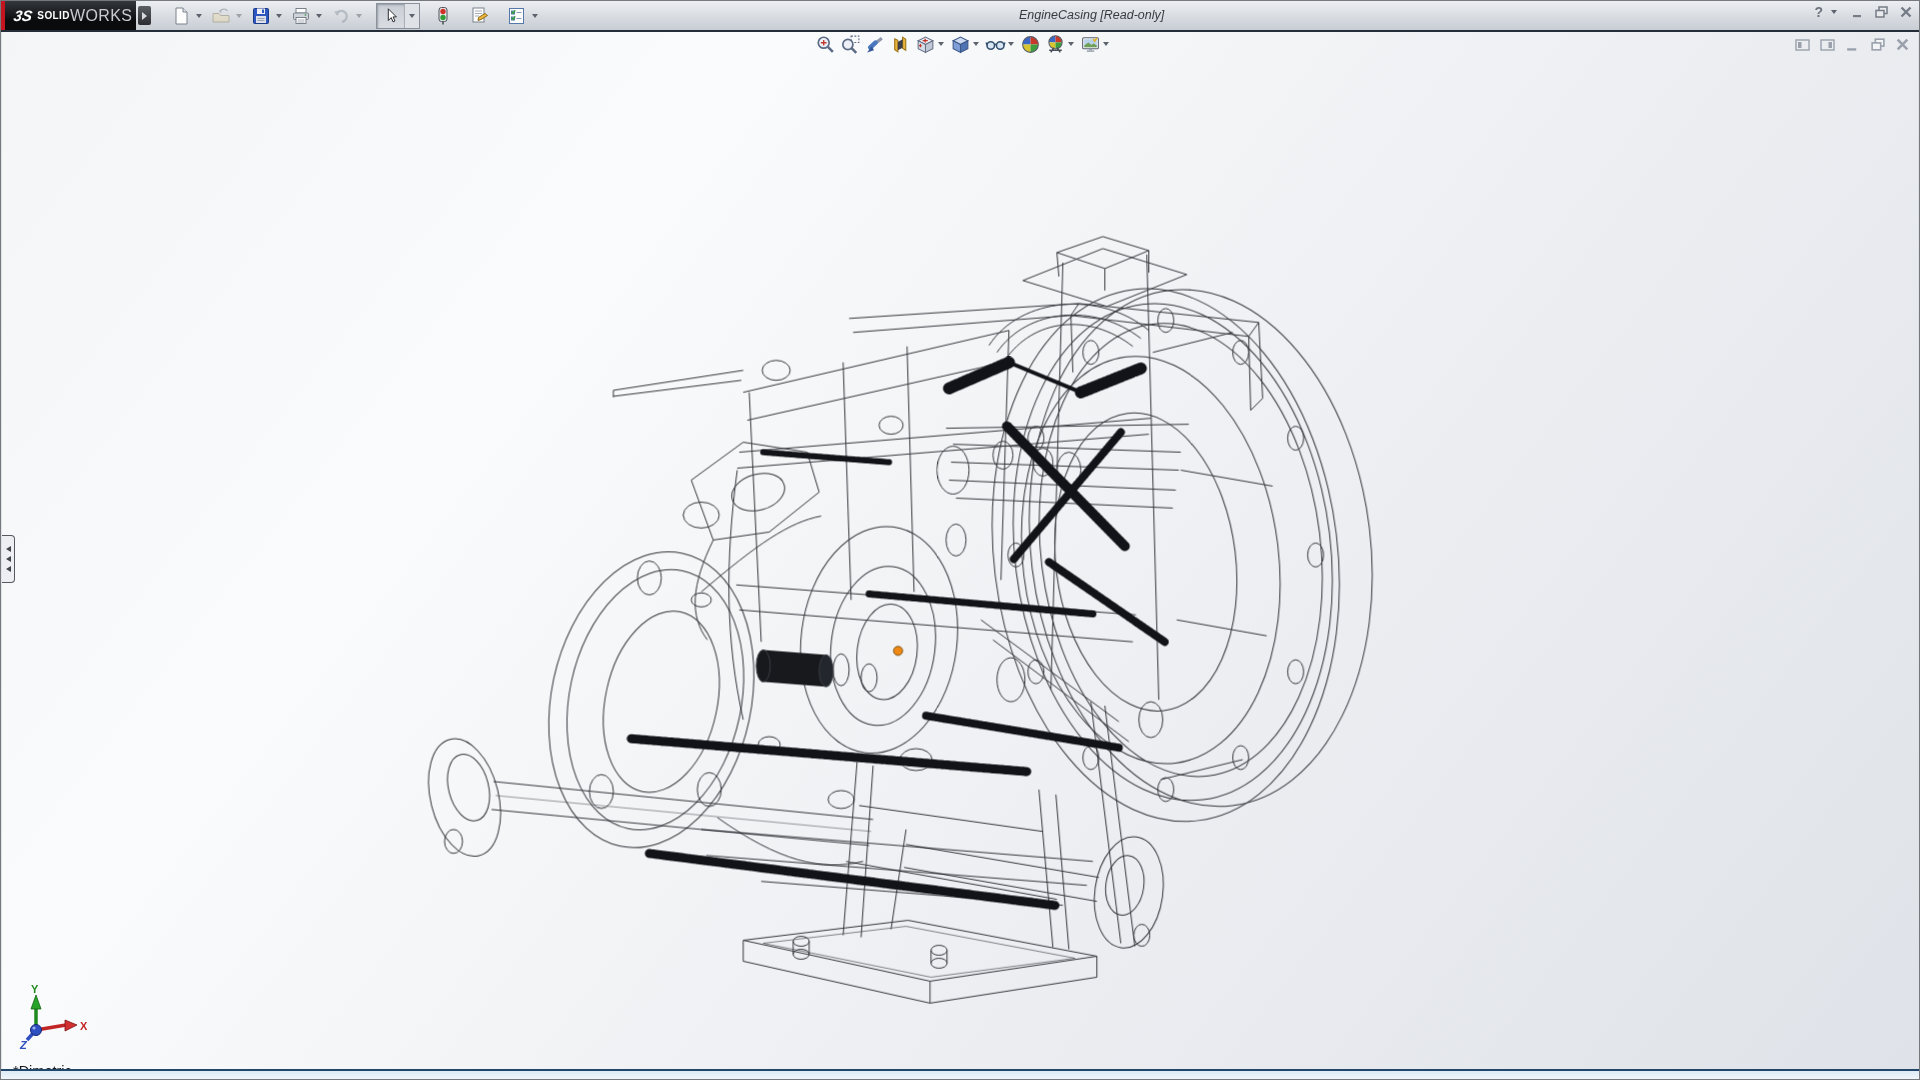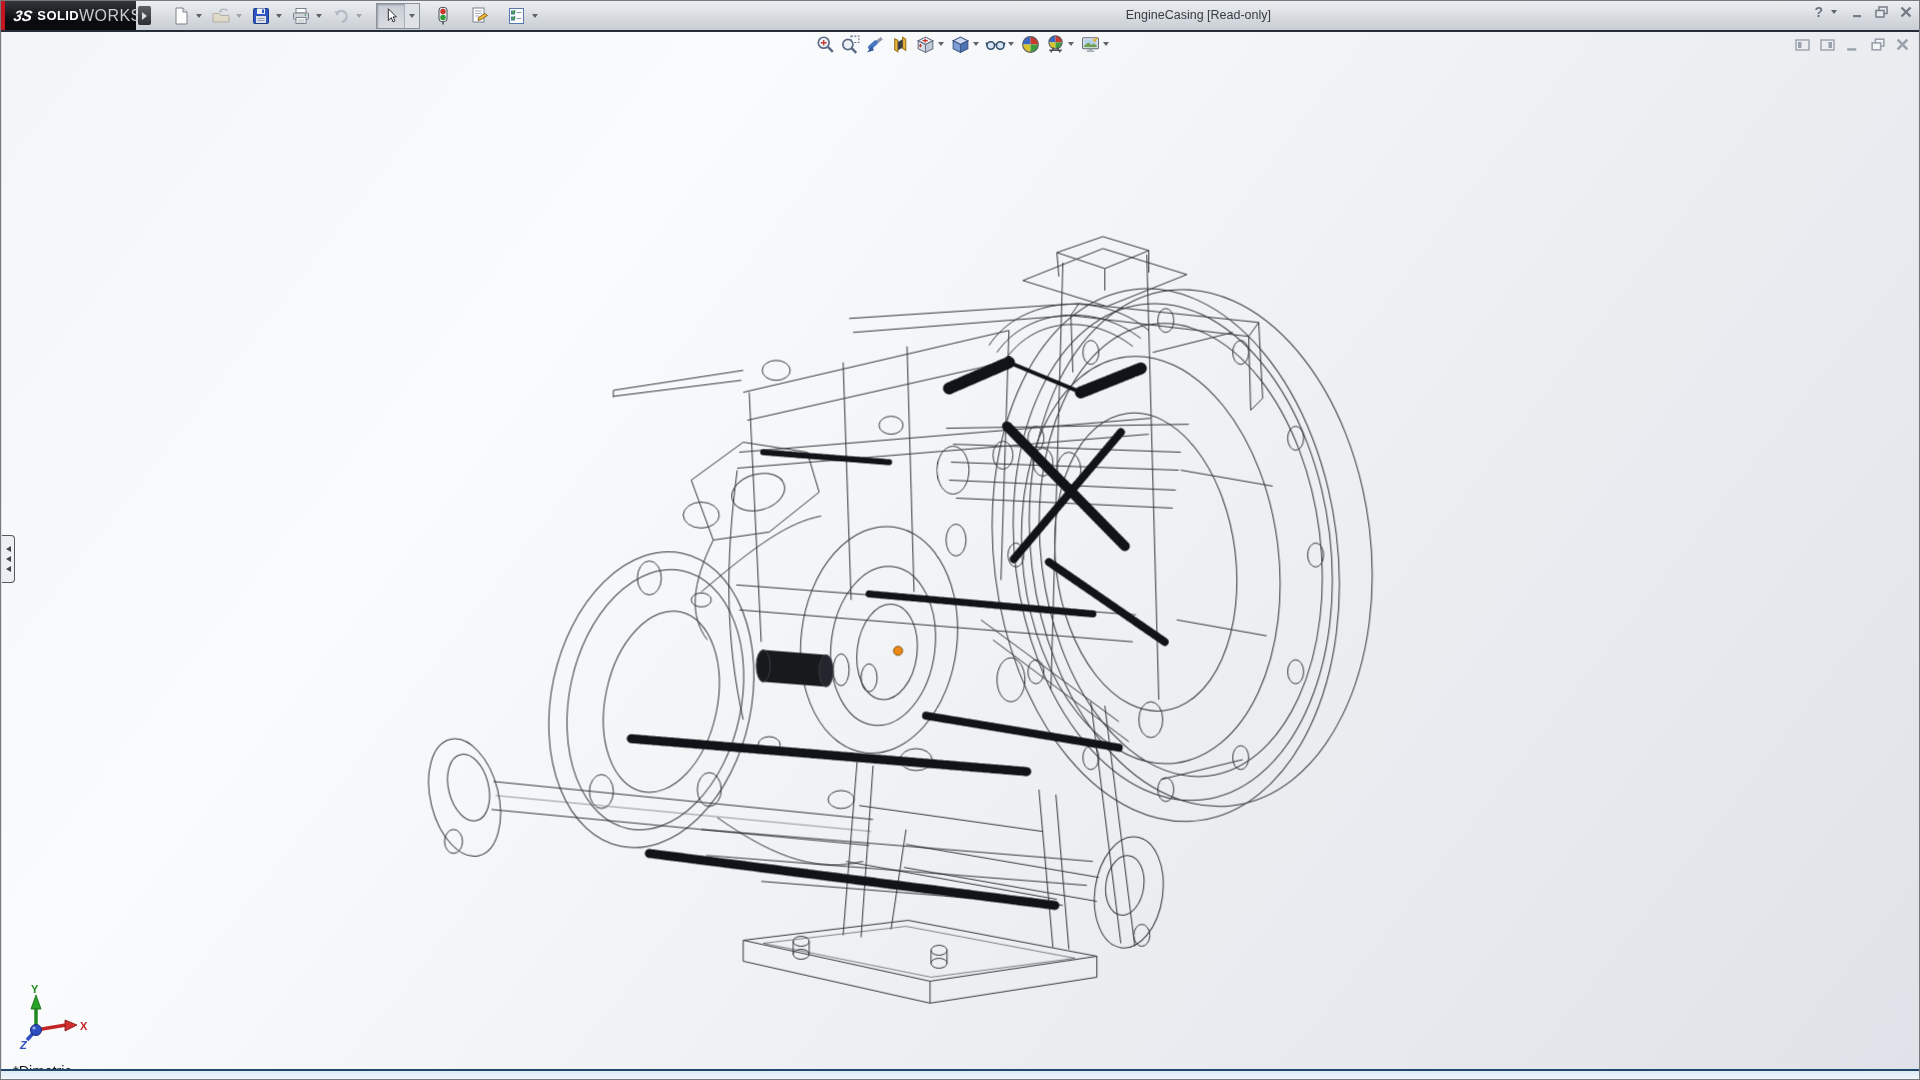--- a/index.html
+++ b/index.html
@@ -8,40 +8,40 @@
 
   
   .titlebar{position:absolute;top:0;left:0;right:0;height:29px;
     background:linear-gradient(#eceef1 0%,#d8dce1 55%,#c8cdd4 100%);
     border-bottom:2px solid #252e38;z-index:30;}
   .red-strip{position:absolute;left:0;top:0;width:4px;height:29px;background:#c41420;}
   .logo{position:absolute;left:4px;top:0;width:131px;height:29px;
     background:linear-gradient(#34373c,#0a0b0d 70%);color:#fff;display:flex;
     align-items:center;padding-left:9px;box-sizing:border-box;cursor:default;}
   .logo-glyph{font-style:italic;font-weight:bold;font-size:15px;transform:skewX(-10deg);margin-right:5px;}
-  .logo-bold{font-weight:bold;font-size:13px;letter-spacing:.4px;}
+  .logo-bold{font-weight:bold;font-size:10px;letter-spacing:.4px;}
   .logo-light{font-weight:normal;font-size:16px;color:#c7cad0;letter-spacing:.4px;}
   .menu-tab{position:absolute;left:137px;top:5px;width:13px;height:19px;
     background:linear-gradient(#5c5f64,#2b2d31);border-radius:2px;
     display:flex;align-items:center;justify-content:center;}
   .tri-r{width:0;height:0;border-top:4px solid transparent;border-bottom:4px solid transparent;border-left:5px solid #d9dbde;}
 
   .tb{position:absolute;left:166px;top:2px;height:25px;display:flex;align-items:center;}
   .tbtn{width:28px;height:24px;display:flex;align-items:center;justify-content:center;}
   .dd{width:0;height:0;border-left:3.5px solid transparent;border-right:3.5px solid transparent;
     border-top:4px solid #5c636c;margin:0 5px 0 1px;}
   .gap{width:9px;}
   .sel-group{display:flex;align-items:stretch;height:24px;border:1px solid #8b919a;background:#dfe2e7;}
   .sel-cursor{width:27px;display:flex;align-items:center;justify-content:center;
     background:linear-gradient(#c9ced5,#d9dde2);box-shadow:inset 1px 1px 2px rgba(40,50,65,.35);}
   .sel-dd{width:14px;display:flex;align-items:center;justify-content:center;border-left:1px solid #aab0b8;}
   .disabled{opacity:.48;}
 
-  .title-text{position:absolute;left:1018px;top:7px;width:252px;text-align:right;
-    font-size:12.5px;color:#373c43;}
+  .title-text{position:absolute;left:1018px;top:7px;width:252px;text-align:left;
+    font-size:12.5px;color:#373c43;font-style:italic;}
 
   .tb-right{position:absolute;right:5px;top:3px;display:flex;align-items:center;gap:7px;color:#6c737c;}
   .help-q{font-size:14px;font-weight:bold;color:#6c737c;}
   .wc{width:17px;height:16px;display:flex;align-items:center;justify-content:center;}
 
   
   .viewport{position:absolute;left:1px;right:1px;top:31px;bottom:8px;
     background:linear-gradient(128deg,#f4f5f7 0%,#fafbfc 28%,#eef0f3 58%,#dfe2e8 100%);}
   .gfx{position:absolute;inset:0;width:100%;height:100%;}
 

